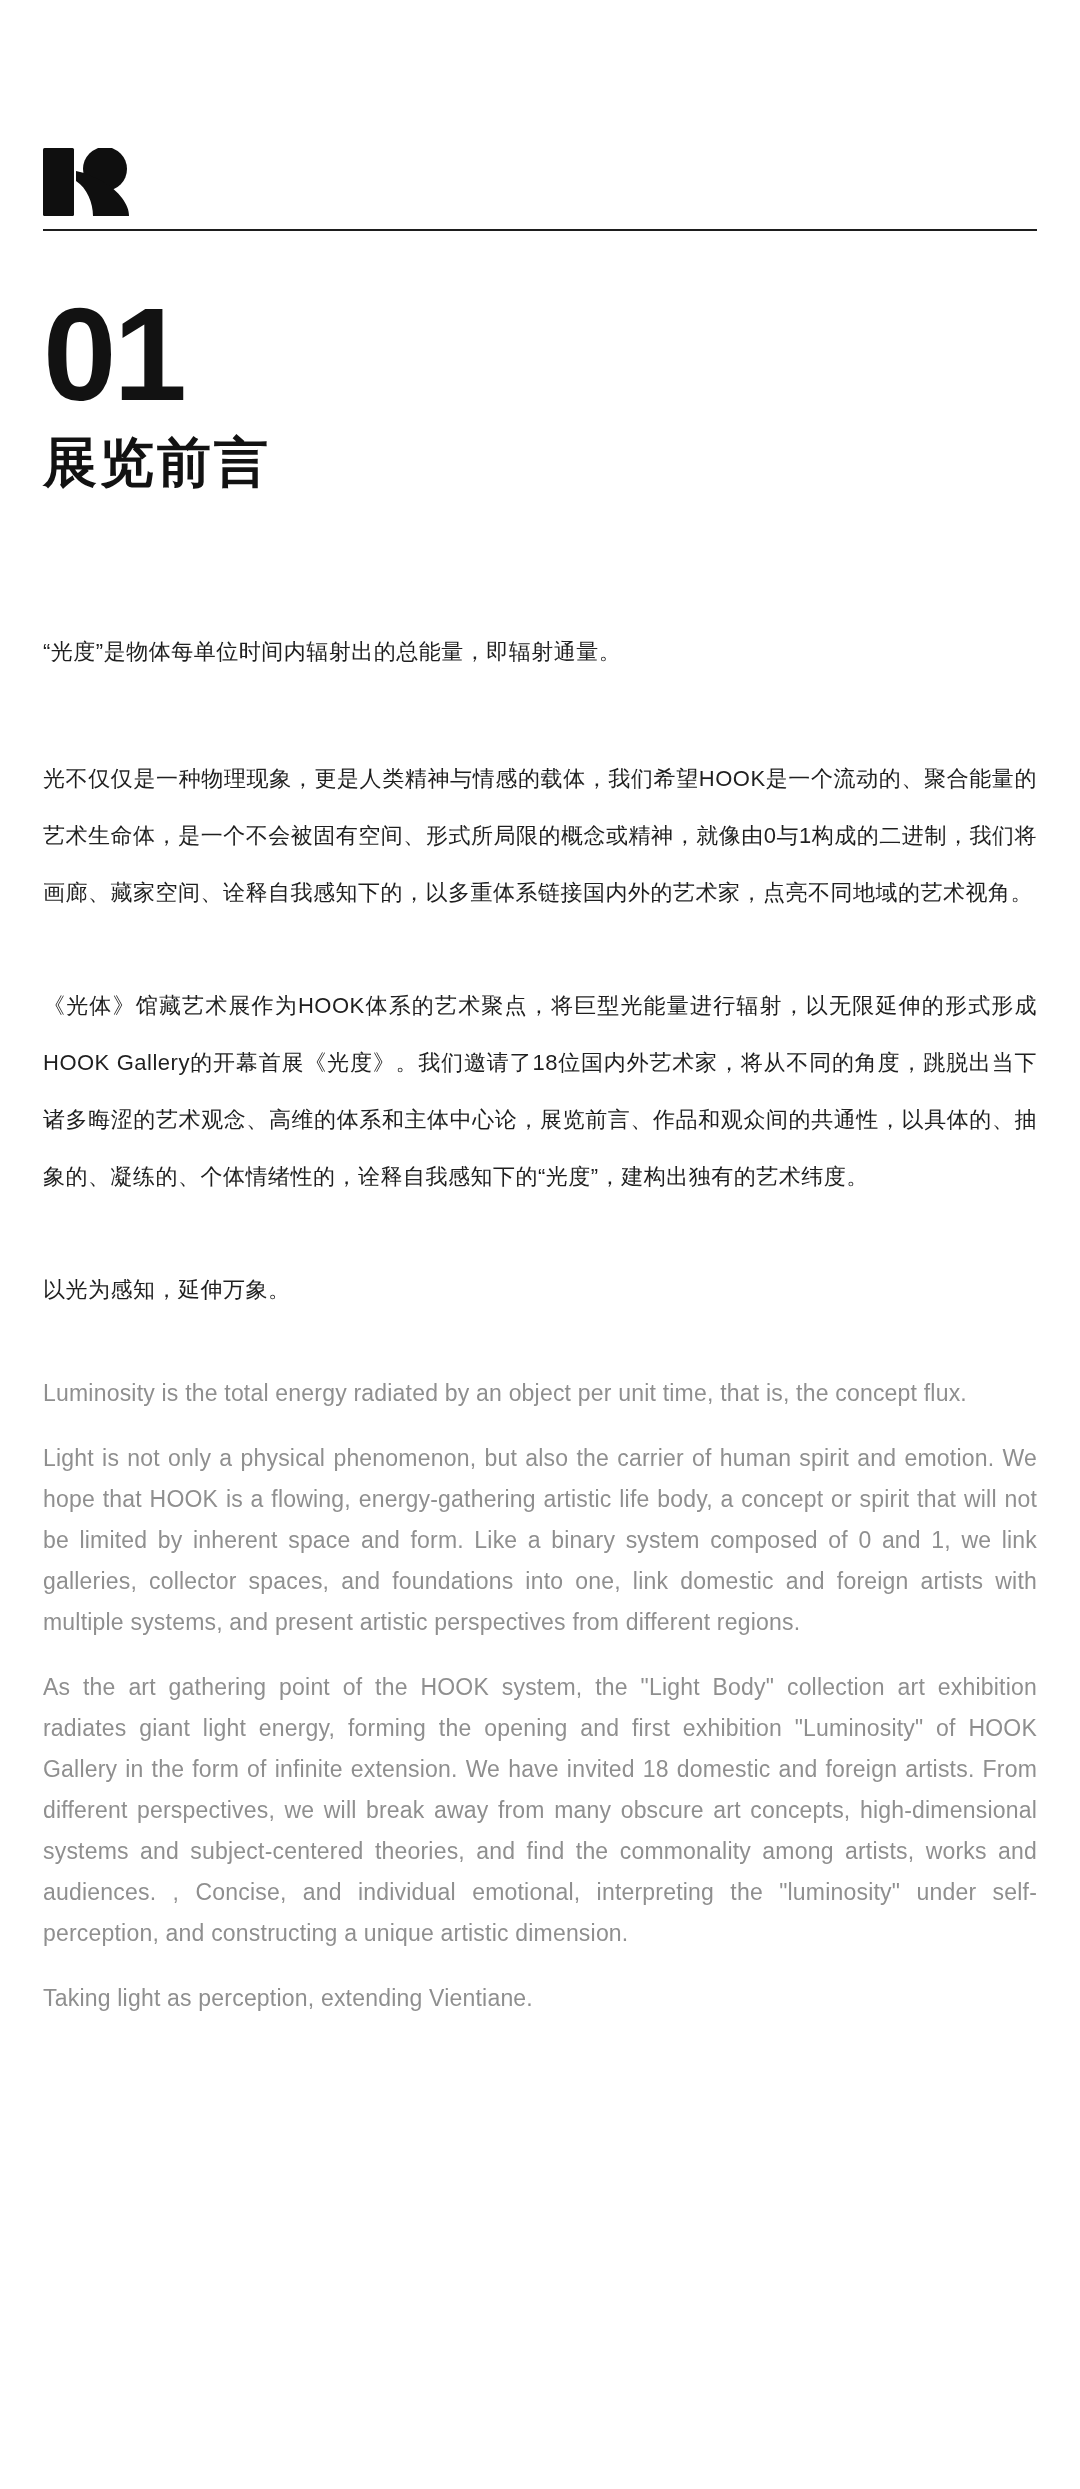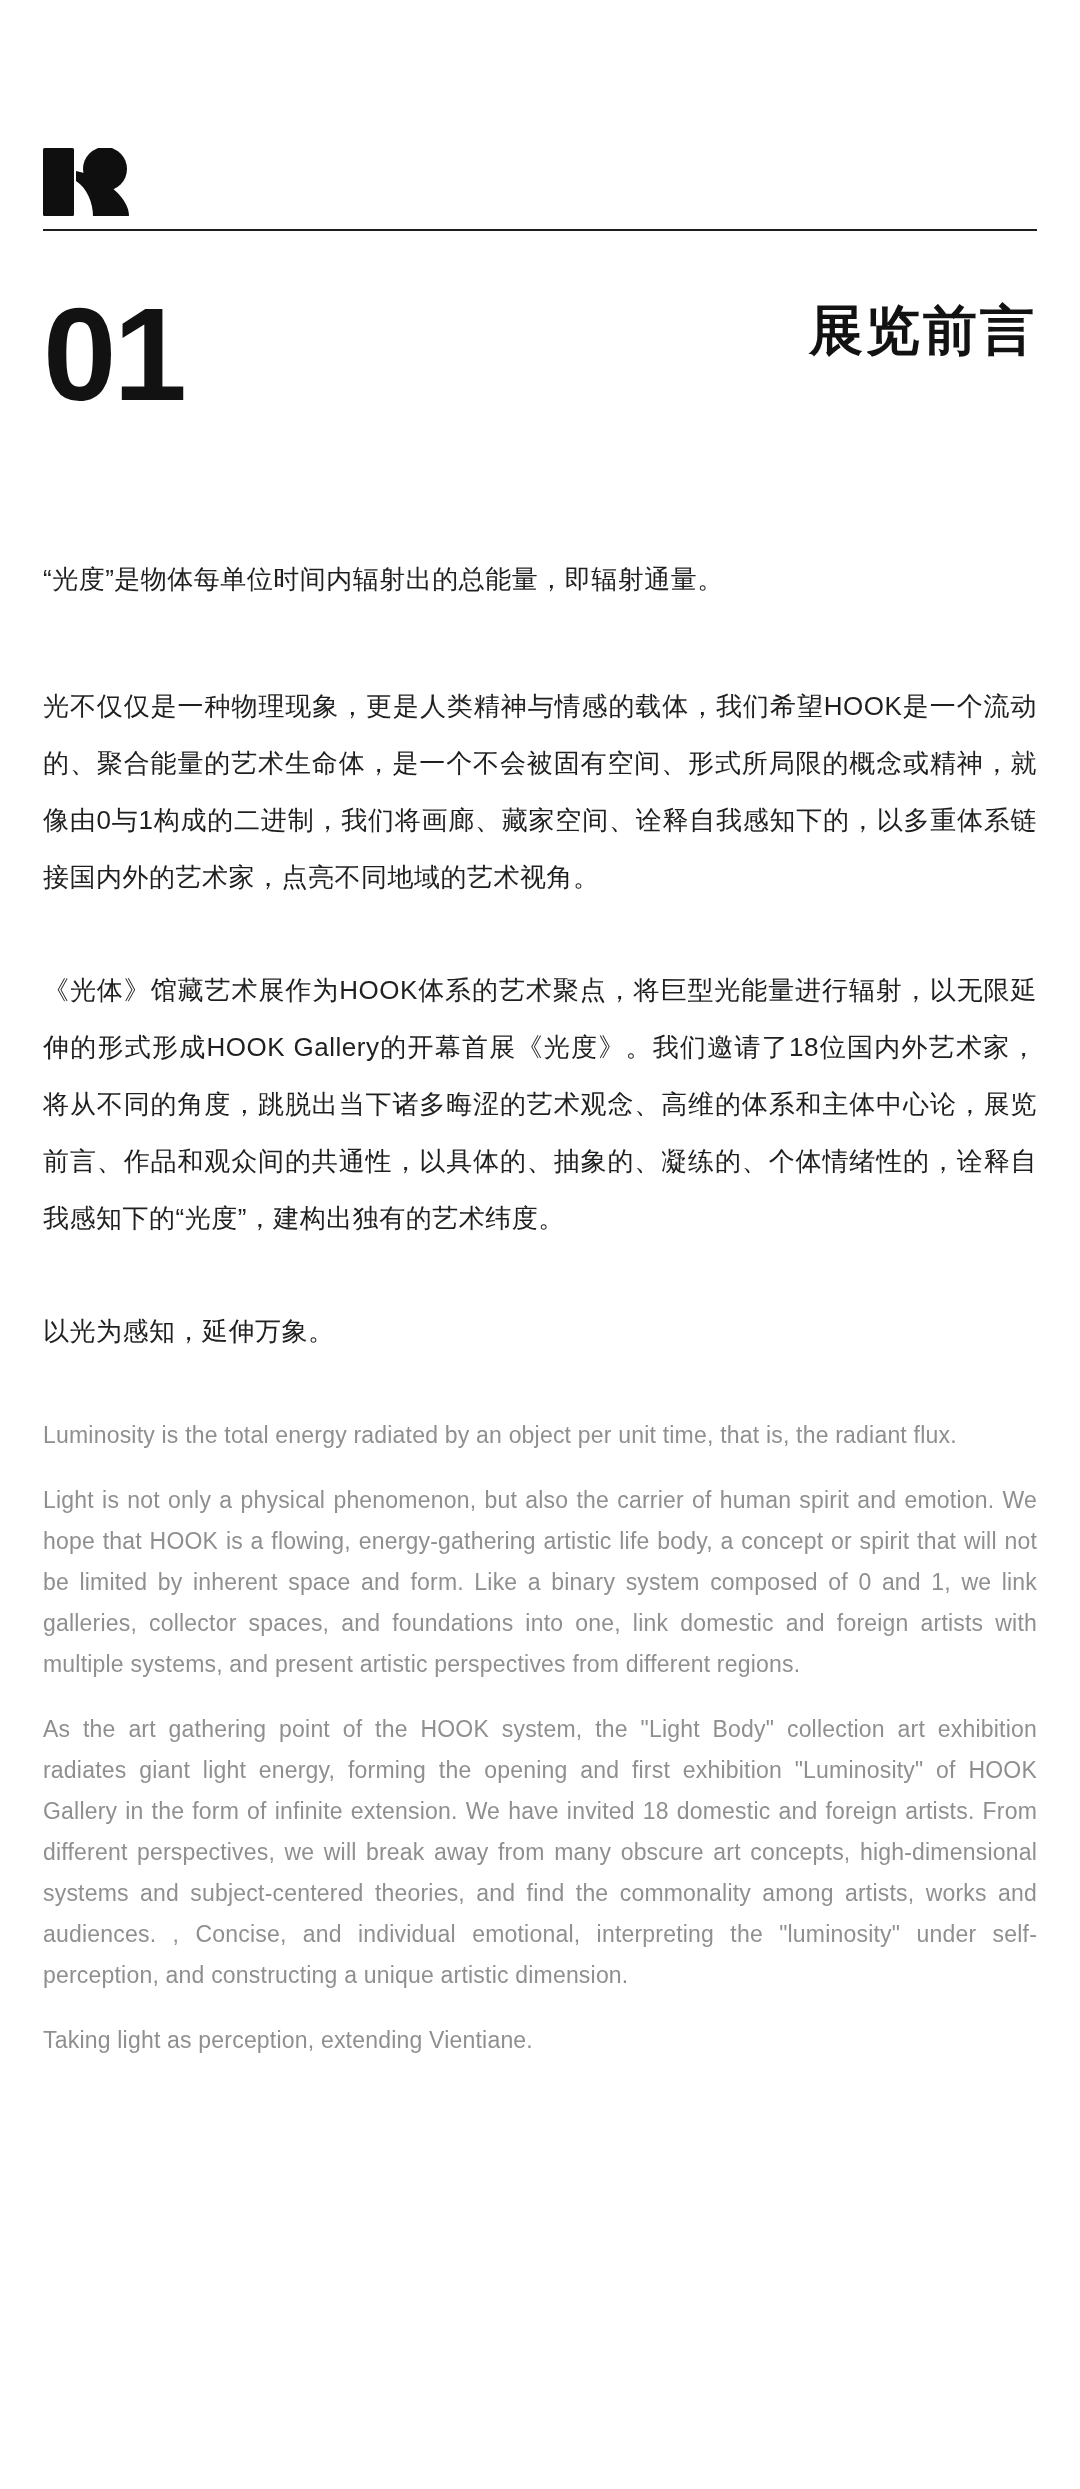--- a/index.html
+++ b/index.html
@@ -47,20 +47,21 @@
     height: 2px;
     background: #1e1e1e;
   }
 
   
   .section-header {
     margin-top: 58px;
     display: flex;
     justify-content: space-between;
     align-items: flex-start;
+    flex-direction: column;
   }
   .section-number {
     font-size: 132px;
     line-height: 1.0;
     font-weight: 900;
     color: #121212;
     letter-spacing: -3px;
     font-stretch: condensed;
   }
   .section-titles { text-align: center; padding-top: 10px; }
@@ -75,21 +76,21 @@
     font-size: 43px;
     font-weight: 900;
     color: #121212;
     line-height: 1.1;
     letter-spacing: 0px;
   }
 
   
   .section-cn { margin-top: 130px; }
   .p-cn {
-    font-size: 26px;
+    font-size: 22px;
     line-height: 57px;
     color: #1f1f1f;
     font-weight: 500;
     text-align: justify;
     letter-spacing: 0.5px;
   }
   .p-cn + .p-cn { margin-top: 56px; }
   .p-cn.gap-lg { margin-top: 70px; }
 
   
@@ -139,19 +140,19 @@
   </div>
 
   <div class="section-cn">
     <p class="p-cn">“光度”是物体每单位时间内辐射出的总能量，即辐射通量。</p>
     <p class="p-cn gap-lg">光不仅仅是一种物理现象，更是人类精神与情感的载体，我们希望HOOK是一个流动的、聚合能量的艺术生命体，是一个不会被固有空间、形式所局限的概念或精神，就像由0与1构成的二进制，我们将画廊、藏家空间、诠释自我感知下的，以多重体系链接国内外的艺术家，点亮不同地域的艺术视角。</p>
     <p class="p-cn">《光体》馆藏艺术展作为HOOK体系的艺术聚点，将巨型光能量进行辐射，以无限延伸的形式形成HOOK Gallery的开幕首展《光度》。我们邀请了18位国内外艺术家，将从不同的角度，跳脱出当下诸多晦涩的艺术观念、高维的体系和主体中心论，展览前言、作品和观众间的共通性，以具体的、抽象的、凝练的、个体情绪性的，诠释自我感知下的“光度”，建构出独有的艺术纬度。</p>
     <p class="p-cn">以光为感知，延伸万象。</p>
   </div>
 
   <div class="section-en">
-    <p class="p-en">Luminosity is the total energy radiated by an object per unit time, that is, the radiant flux.</p>
+    <p class="p-en">Luminosity is the total energy radiated by an object per unit time, that is, the concept flux.</p>
     <p class="p-en">Light is not only a physical phenomenon, but also the carrier of human spirit and emotion. We hope that HOOK is a flowing, energy-gathering artistic life body, a concept or spirit that will not be limited by inherent space and form. Like a binary system composed of 0 and 1, we link galleries, collector spaces, and foundations into one, link domestic and foreign artists with multiple systems, and present artistic perspectives from different regions.</p>
     <p class="p-en">As the art gathering point of the HOOK system, the "Light Body" collection art exhibition radiates giant light energy, forming the opening and first exhibition "Luminosity" of HOOK Gallery in the form of infinite extension. We have invited 18 domestic and foreign artists. From different perspectives, we will break away from many obscure art concepts, high-dimensional systems and subject-centered theories, and find the commonality among artists, works and audiences. , Concise, and individual emotional, interpreting the "luminosity" under self-perception, and constructing a unique artistic dimension.</p>
     <p class="p-en">Taking light as perception, extending Vientiane.</p>
   </div>
 
 </div>
 
 </body></html>

